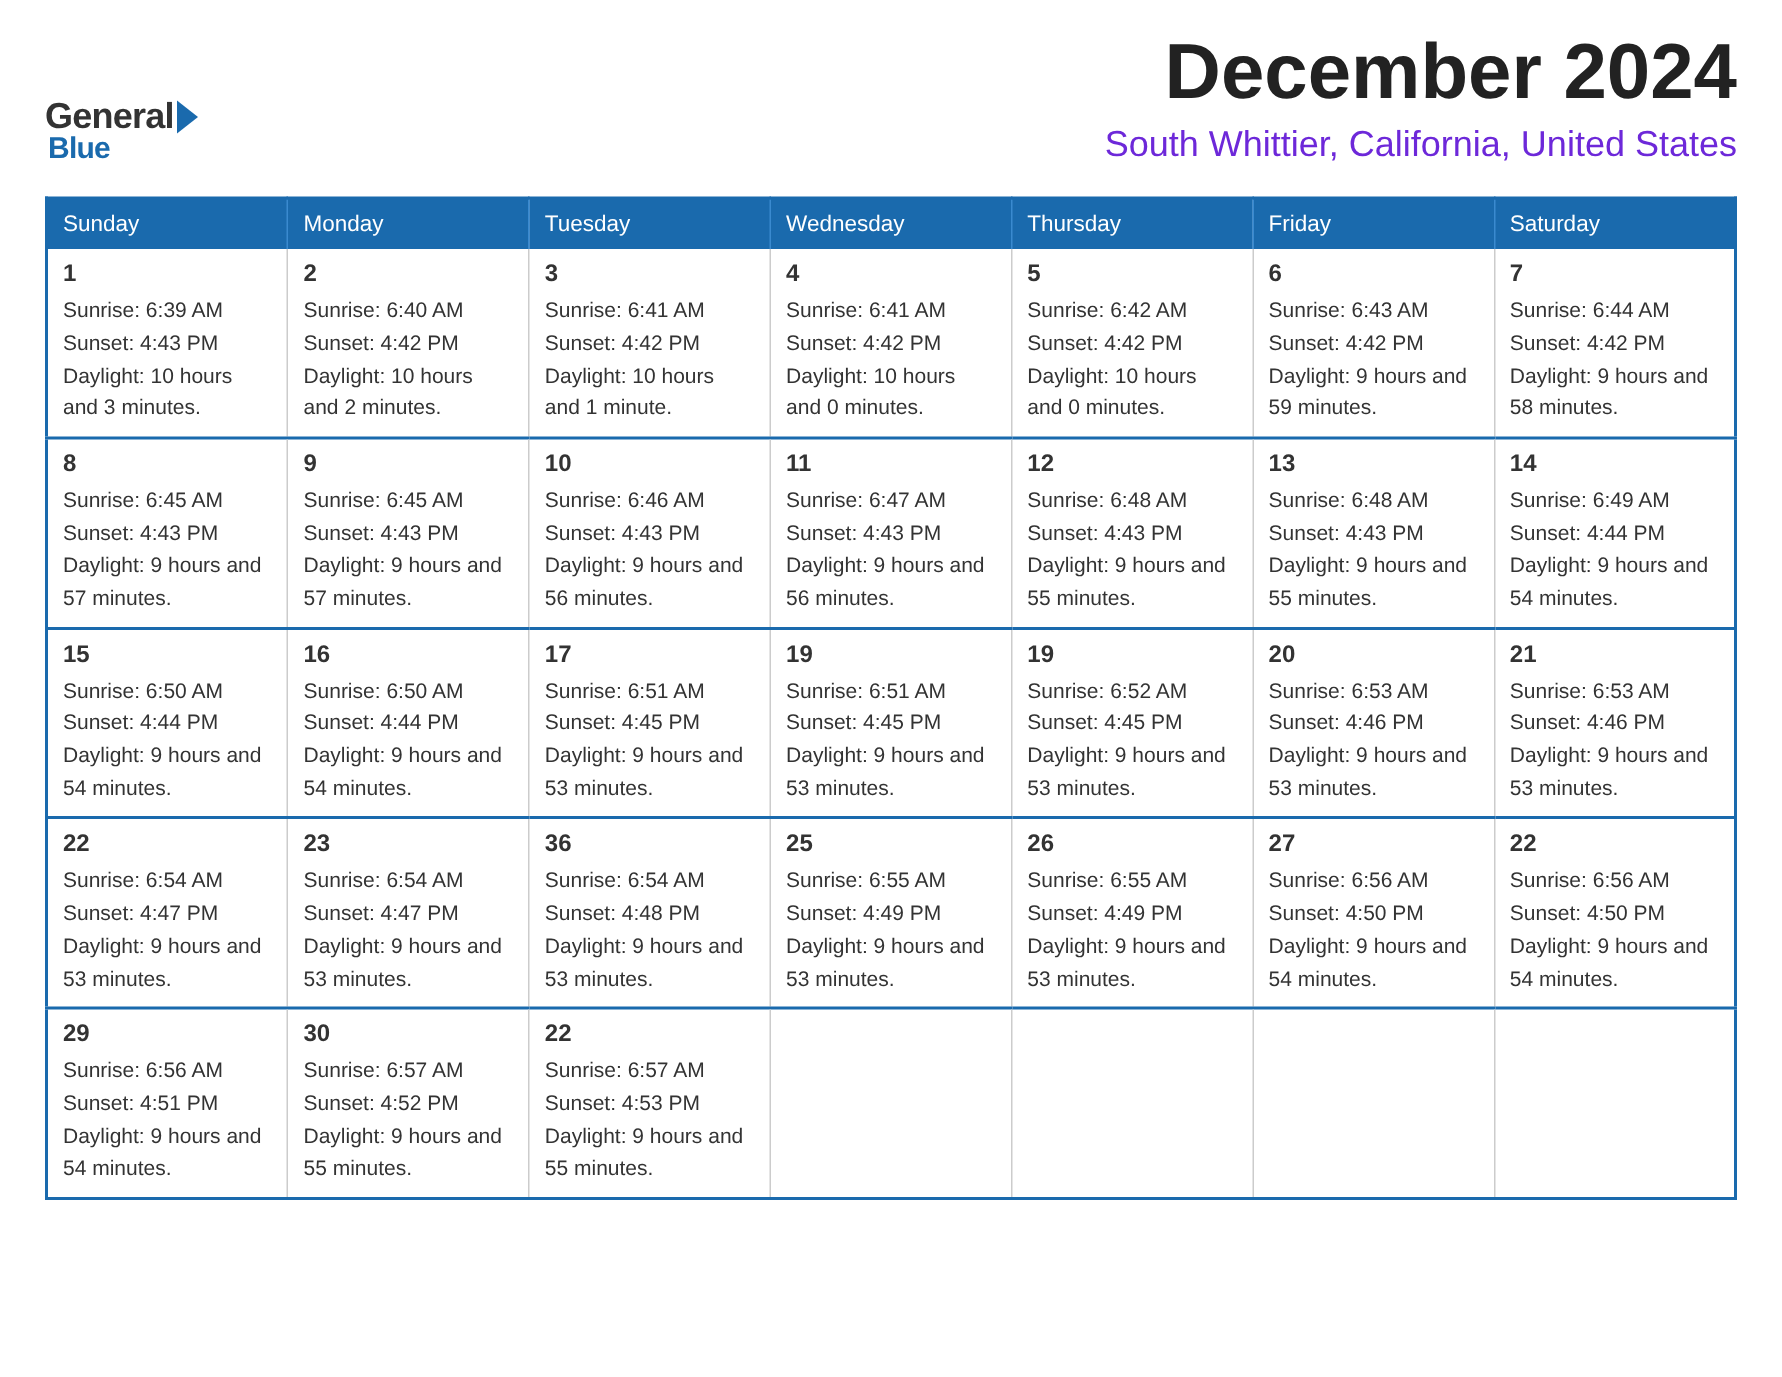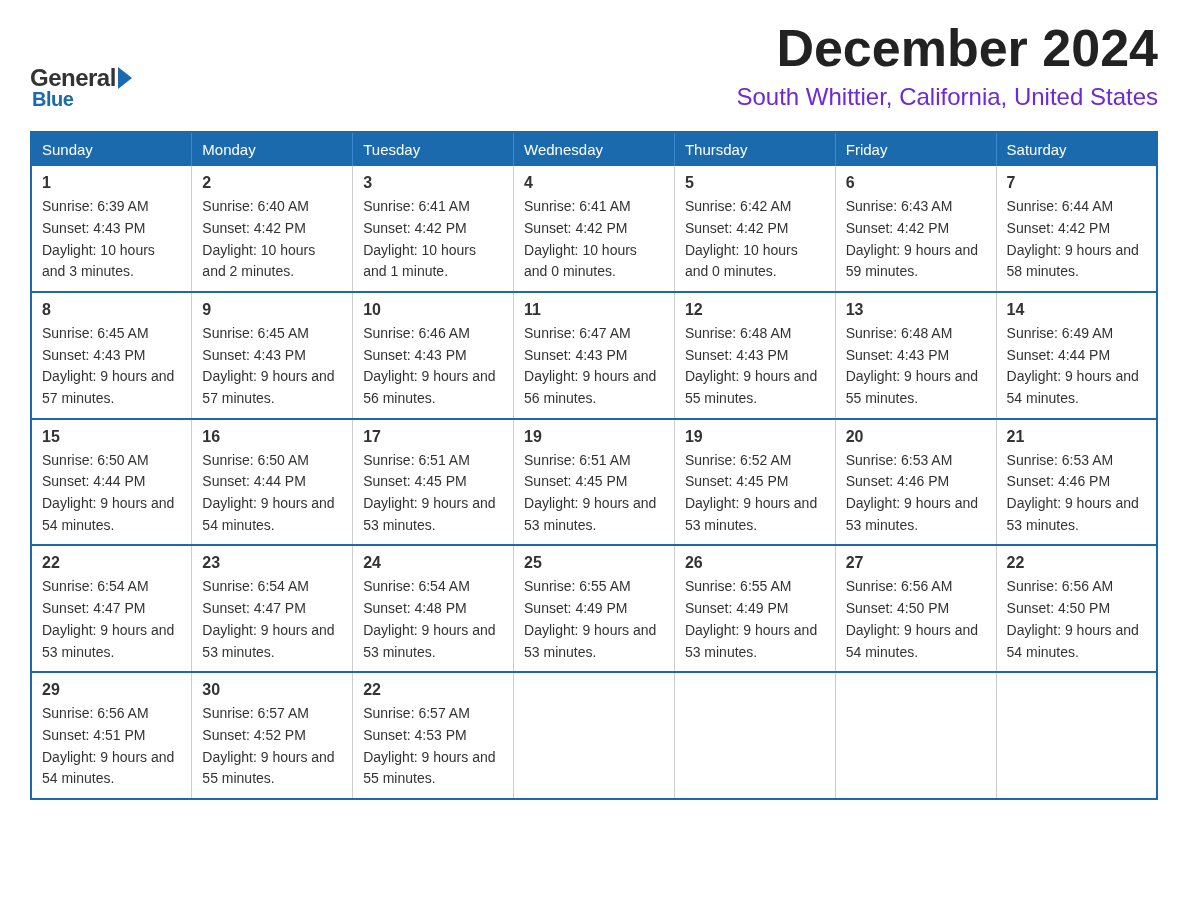--- a/index.html
+++ b/index.html
@@ -237,21 +237,21 @@
       <tr>
         <td>
           <span class="day-number">22</span>
           <div class="day-info">Sunrise: 6:54 AM<br>Sunset: 4:47 PM<br>Daylight: 9 hours and 53 minutes.</div>
         </td>
         <td>
           <span class="day-number">23</span>
           <div class="day-info">Sunrise: 6:54 AM<br>Sunset: 4:47 PM<br>Daylight: 9 hours and 53 minutes.</div>
         </td>
         <td>
-          <span class="day-number">24</span>
+          <span class="day-number">36</span>
           <div class="day-info">Sunrise: 6:54 AM<br>Sunset: 4:48 PM<br>Daylight: 9 hours and 53 minutes.</div>
         </td>
         <td>
           <span class="day-number">25</span>
           <div class="day-info">Sunrise: 6:55 AM<br>Sunset: 4:49 PM<br>Daylight: 9 hours and 53 minutes.</div>
         </td>
         <td>
           <span class="day-number">26</span>
           <div class="day-info">Sunrise: 6:55 AM<br>Sunset: 4:49 PM<br>Daylight: 9 hours and 53 minutes.</div>
         </td>

